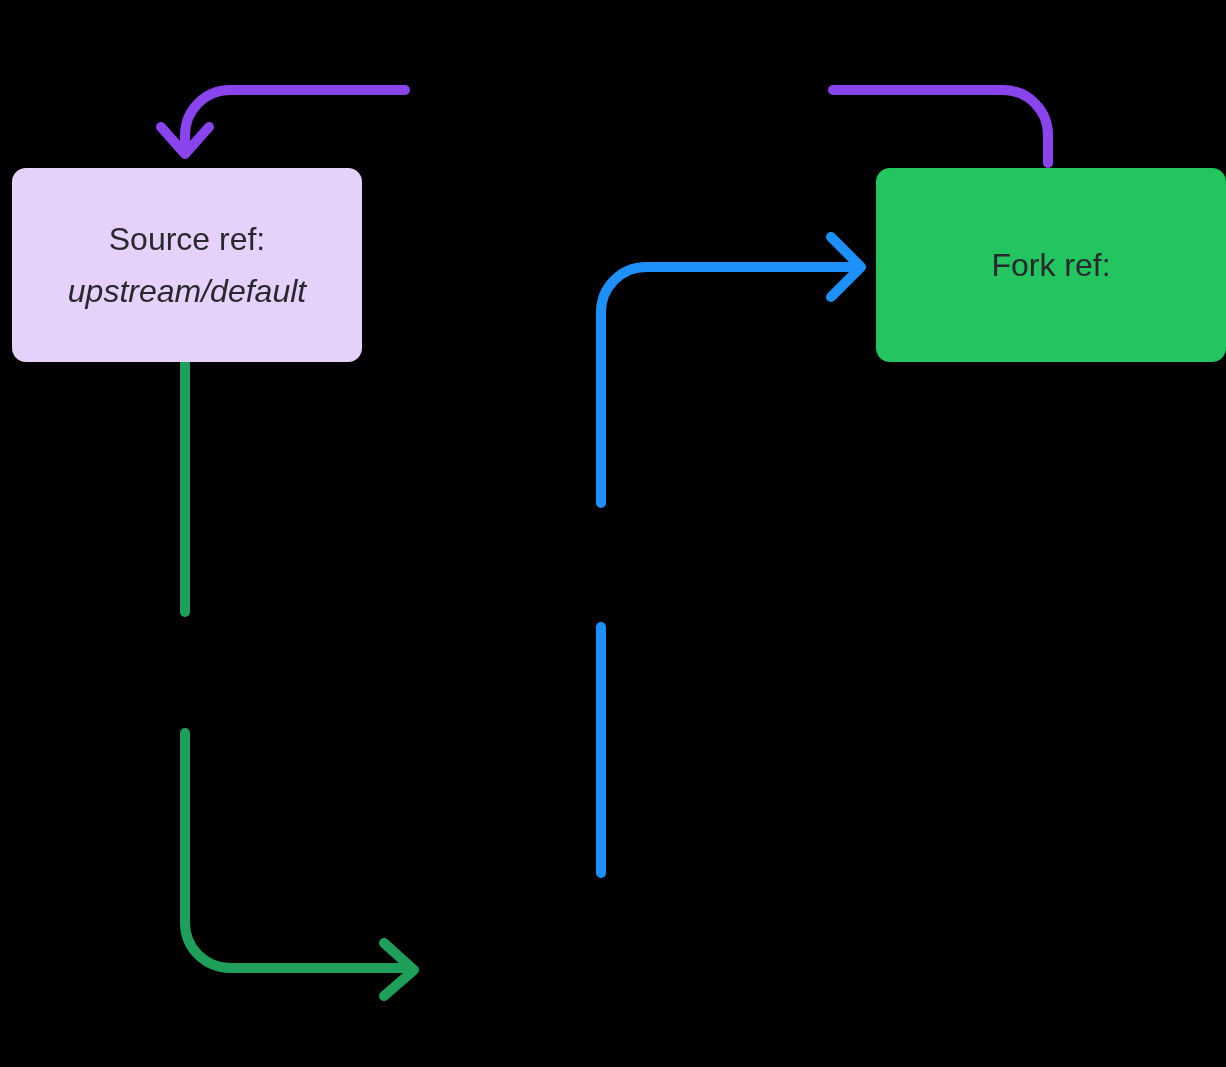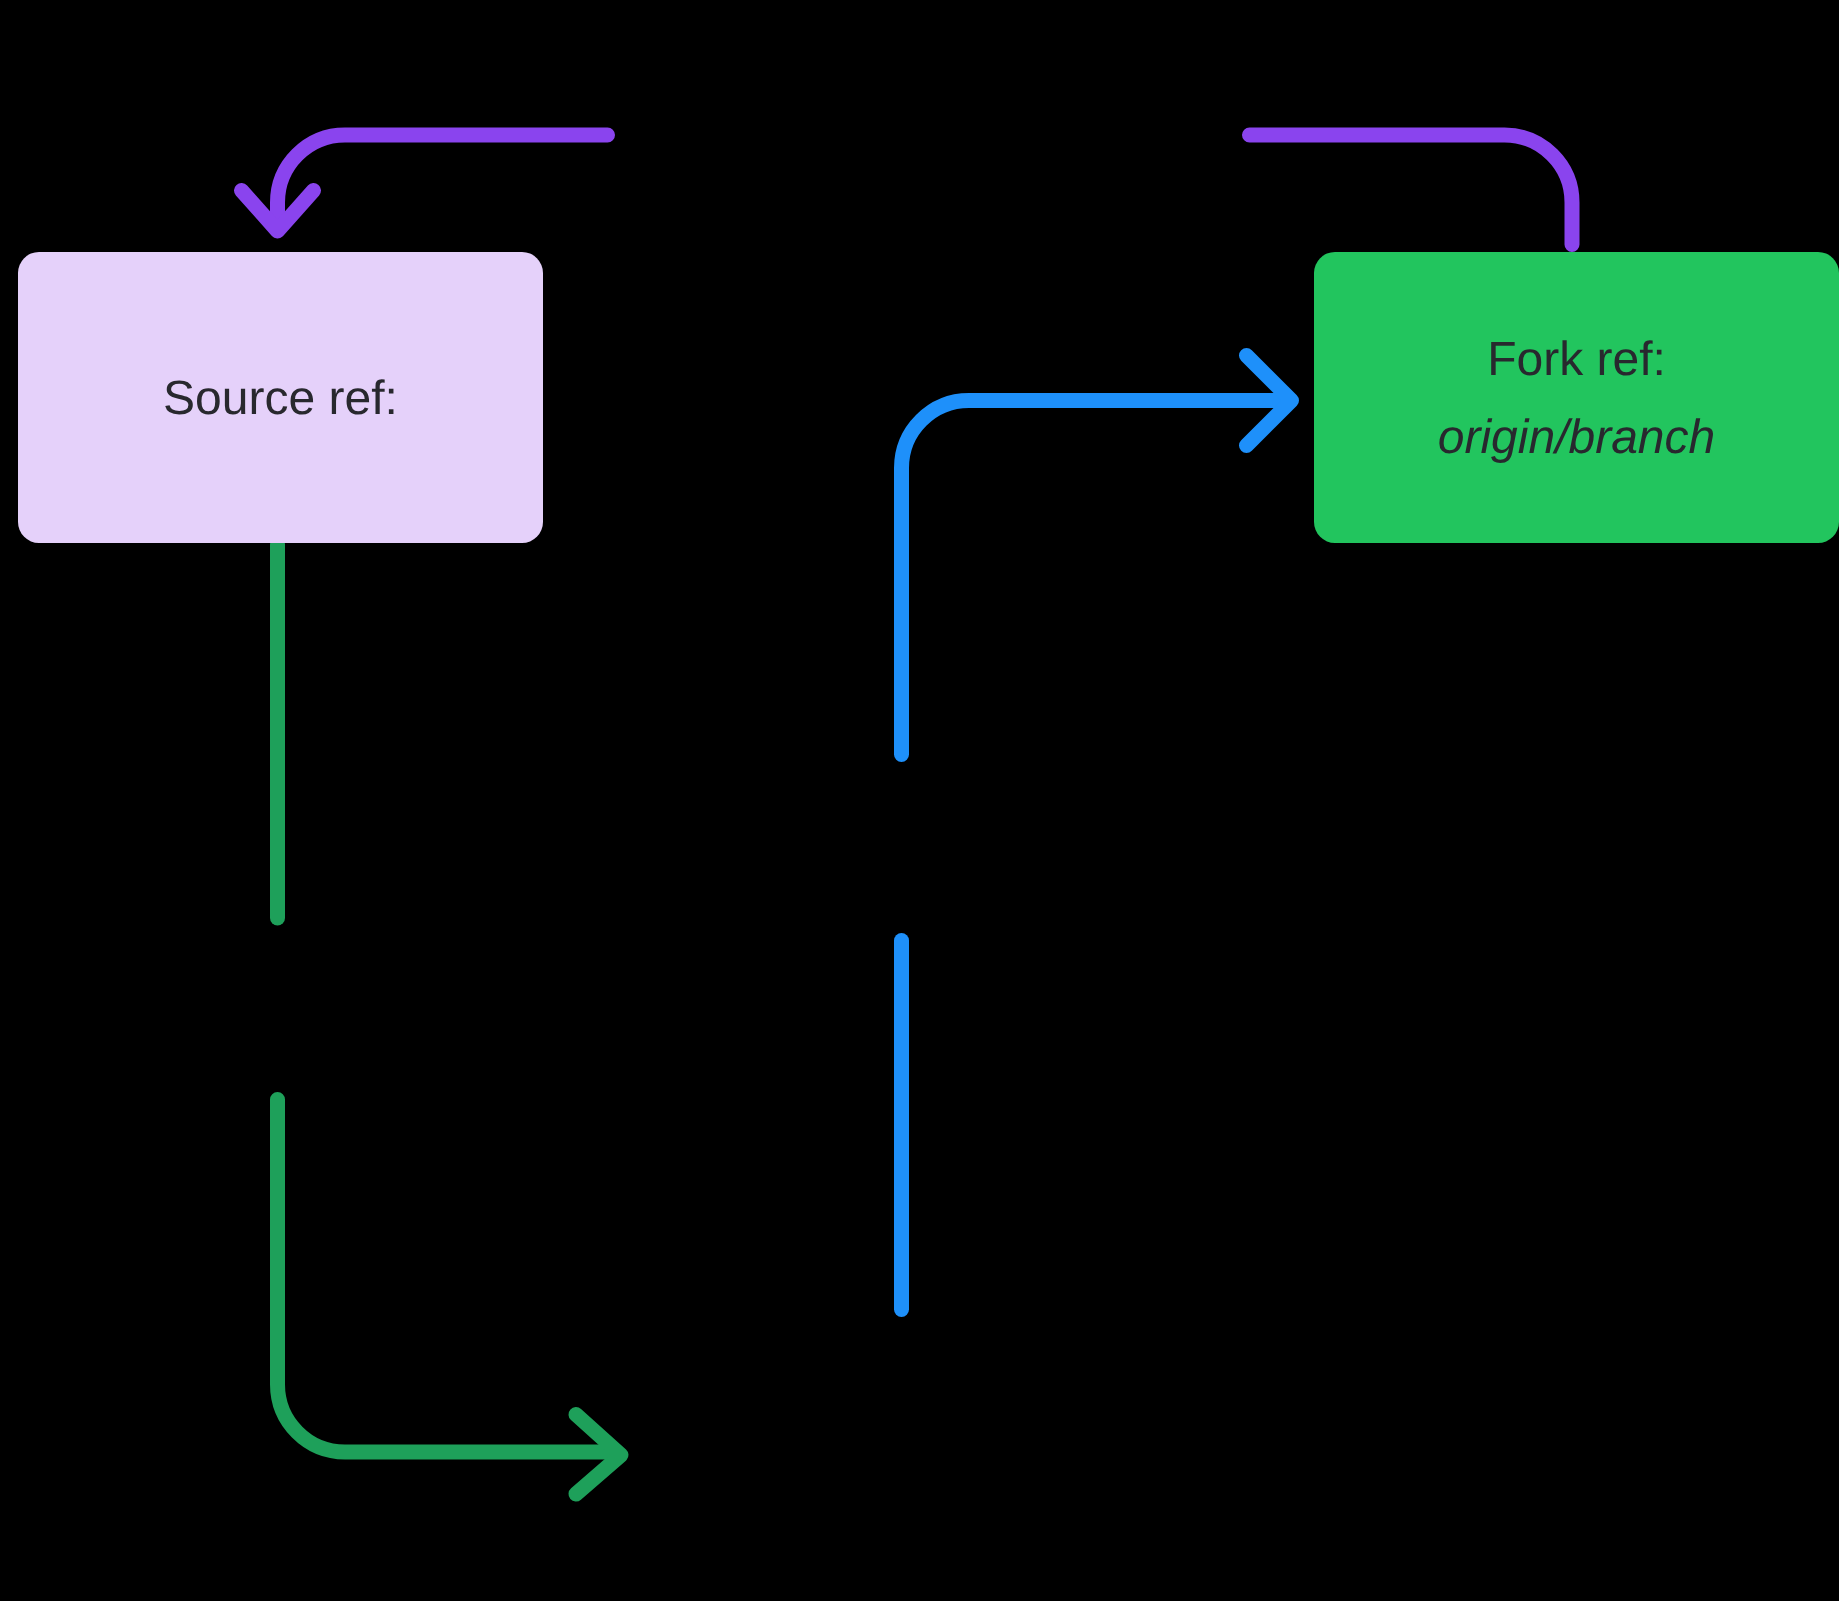--- a/index.html
+++ b/index.html
@@ -55,21 +55,21 @@
 
     <g fill="none" stroke-width="10" stroke-linecap="round" stroke-linejoin="round" stroke="#1E90FA">
       <path d="M 601 873 L 601 627"></path>
       <path d="M 601 503 L 601 312 A 45 45 0 0 1 646 267 L 852 267"></path>
       <path d="M 831 237 L 861 267 L 831 297"></path>
     </g>
   </svg>
 
   <div class="node node-source" style="background-color: rgb(229, 209, 250);">
     <div class="title-line" style="color: rgb(40, 40, 46);">Source ref:</div>
+    <div class="ref-line" style="color: rgb(40, 40, 46);">upstream/default</div>
   </div>
 
   <div class="node node-fork" style="background-color: #22c55e; align-items: center;">
     <div class="title-line" style="color: rgb(40, 40, 46);">Fork ref:</div>
-    <div class="ref-line" style="color: rgb(40, 40, 46);">origin/branch</div>
   </div>
 
 
 </div>
 
 </body></html>

